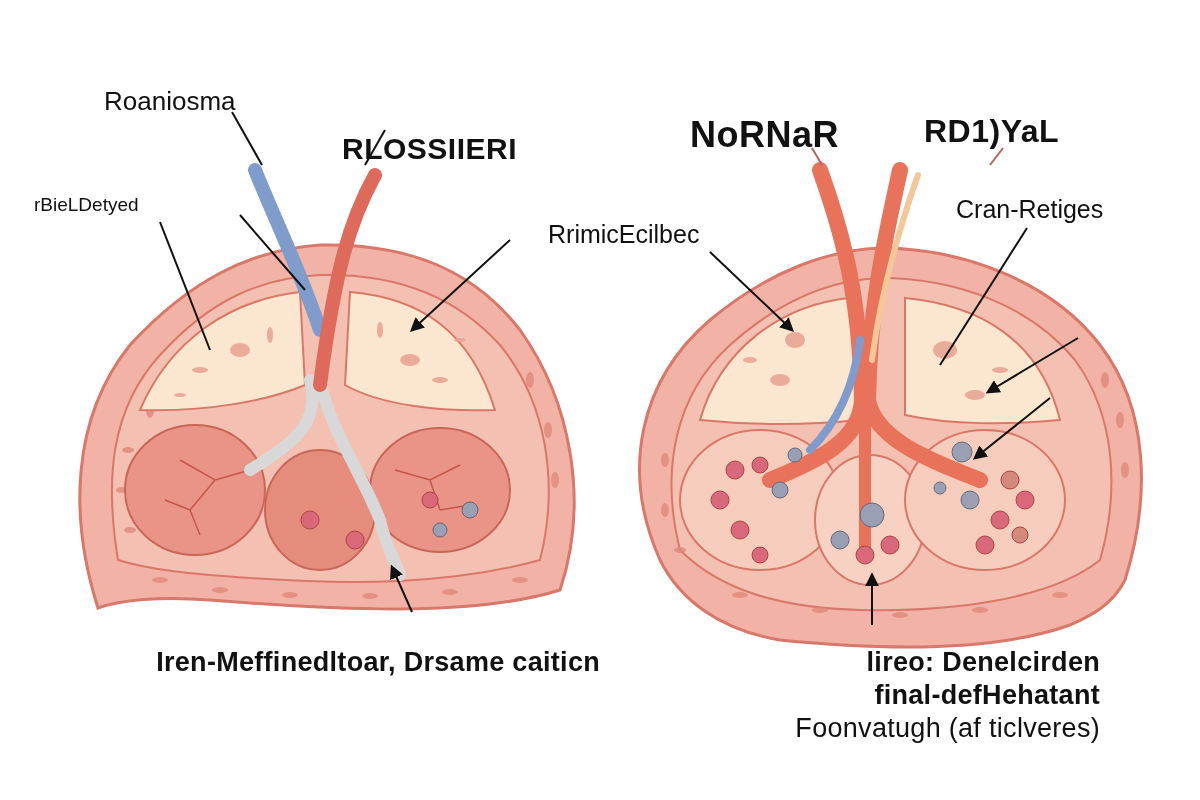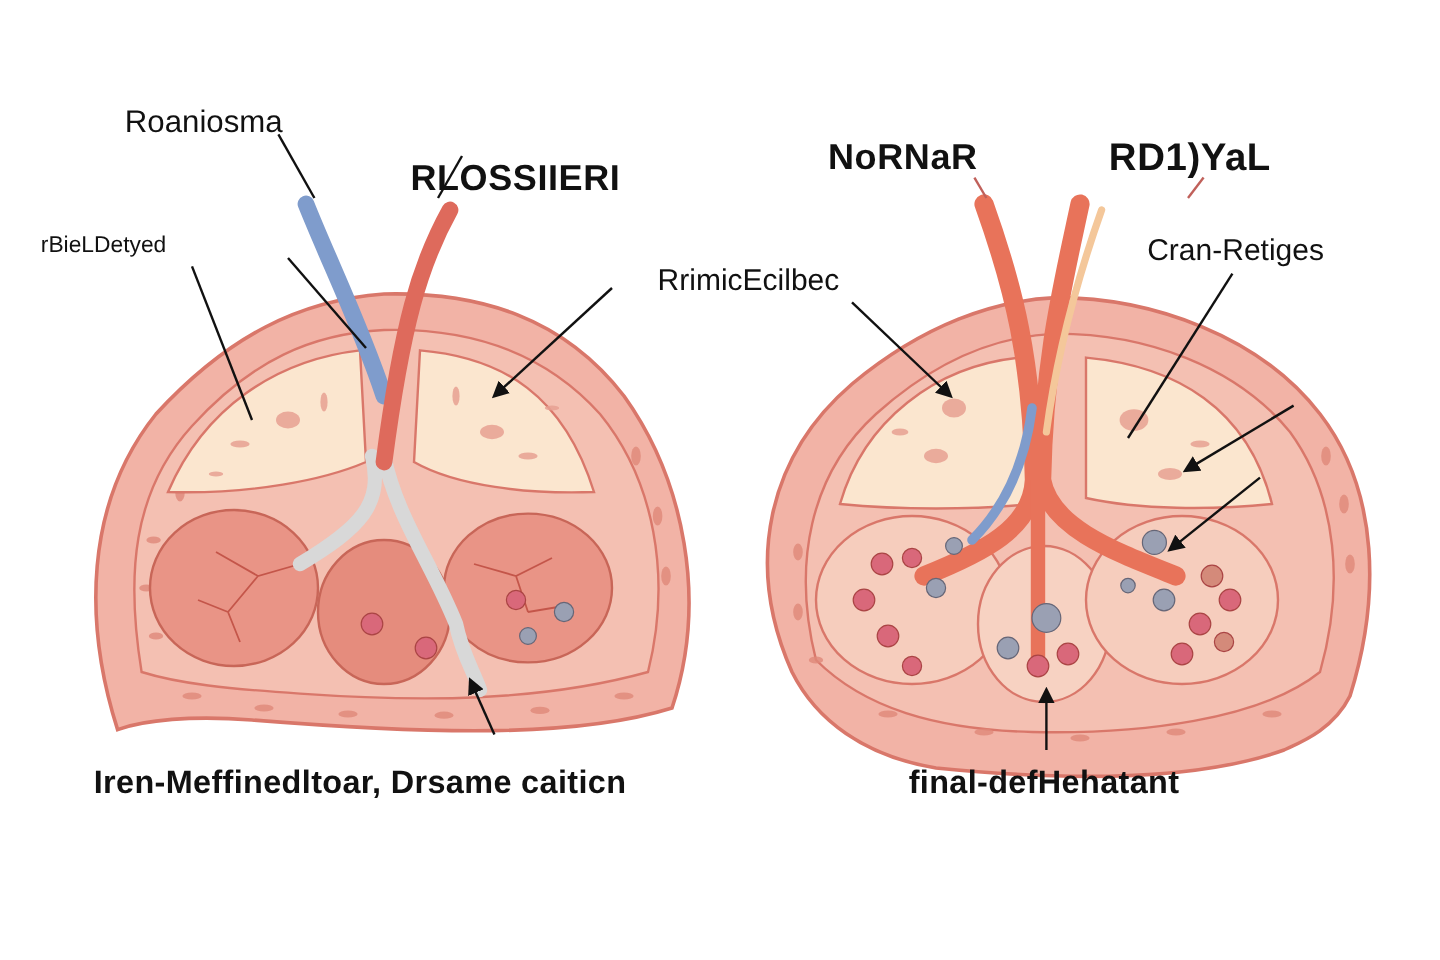--- a/index.html
+++ b/index.html
@@ -2,21 +2,21 @@
 <html><head>
 <meta charset="utf-8">
 <style>
   html, body { margin: 0; padding: 0; background: #ffffff; }
   body { width: 1200px; height: 800px; position: relative; overflow: hidden;
          font-family: "Liberation Sans", "DejaVu Sans", sans-serif; color: #111; }
   svg.art { position: absolute; left: 0; top: 0; }
   .label { position: absolute; white-space: nowrap; line-height: 1; }
   .title { font-weight: bold; font-size: 29px; letter-spacing: 0.5px; }
   .callout { font-size: 25px; }
-  .caption { position: absolute; text-align: center; font-size: 27px; line-height: 33px; font-weight: bold; letter-spacing: 0.3px; }
+  .caption { position: absolute; text-align: right; font-size: 27px; line-height: 33px; font-weight: bold; letter-spacing: 0.3px; margin-top: 10px; }
 </style>
 </head>
 <body>
 
 <svg class="art" width="1200" height="800" viewBox="0 0 1200 800">
   <defs>
     <marker id="arrow" viewBox="0 0 10 10" refX="8" refY="5" markerWidth="7" markerHeight="7" orient="auto-start-reverse">
       <path d="M0,0 L10,5 L0,10 z" fill="#111"></path>
     </marker>
   </defs>
@@ -156,23 +156,25 @@
       <line x1="1050" y1="398" x2="975" y2="458" marker-end="url(#arrow)"></line>
       <line x1="872" y1="625" x2="872" y2="575" marker-end="url(#arrow)"></line>
     </g>
   </g>
 </svg>
 
 <div class="label callout" style="left:104px; top:88px; font-size:26px;">Roaniosma</div>
 <div class="label title" style="left:342px; top:86px; font-size:30px;margin-top:48px;">RLOSSIIERI</div>
 <div class="label callout" style="left:34px; top:195px; font-size:19px;">rBieLDetyed</div>
 
-<div class="label title" style="left:690px; top:117px; font-size:30px;">NoRNaR</div>
+<div class="label title" style="left:690px; top:117px; font-size:36px;">NoRNaR</div>
 <div class="label title" style="left:924px; top:115px; font-size:32px;">RD1)YaL</div>
 <div class="label callout" style="left:548px; top:222px; font-size:25px;">RrimicEcilbec</div>
 <div class="label callout" style="left:956px; top:197px; font-size:25px;">Cran-Retiges</div>
 
 <div class="caption" style="left:0px; top:636px; width:600px;">
   <div>Iren-Meffinedltoar, Drsame caiticn</div>
 </div>
 <div class="caption" style="left:640px; top:636px; width:460px;">
+  <div>lireo: Denelcirden</div>
   <div>final-defHehatant</div>
+  <div style="font-weight:normal;">Foonvatugh (af ticlveres)</div>
 </div>
 
 </body></html>

